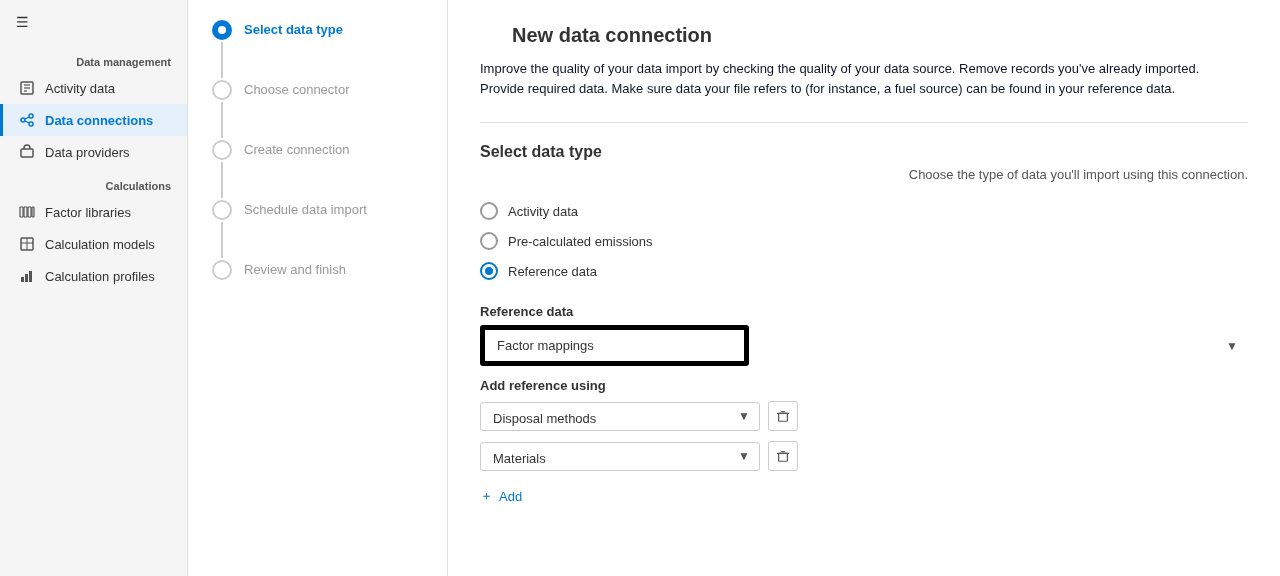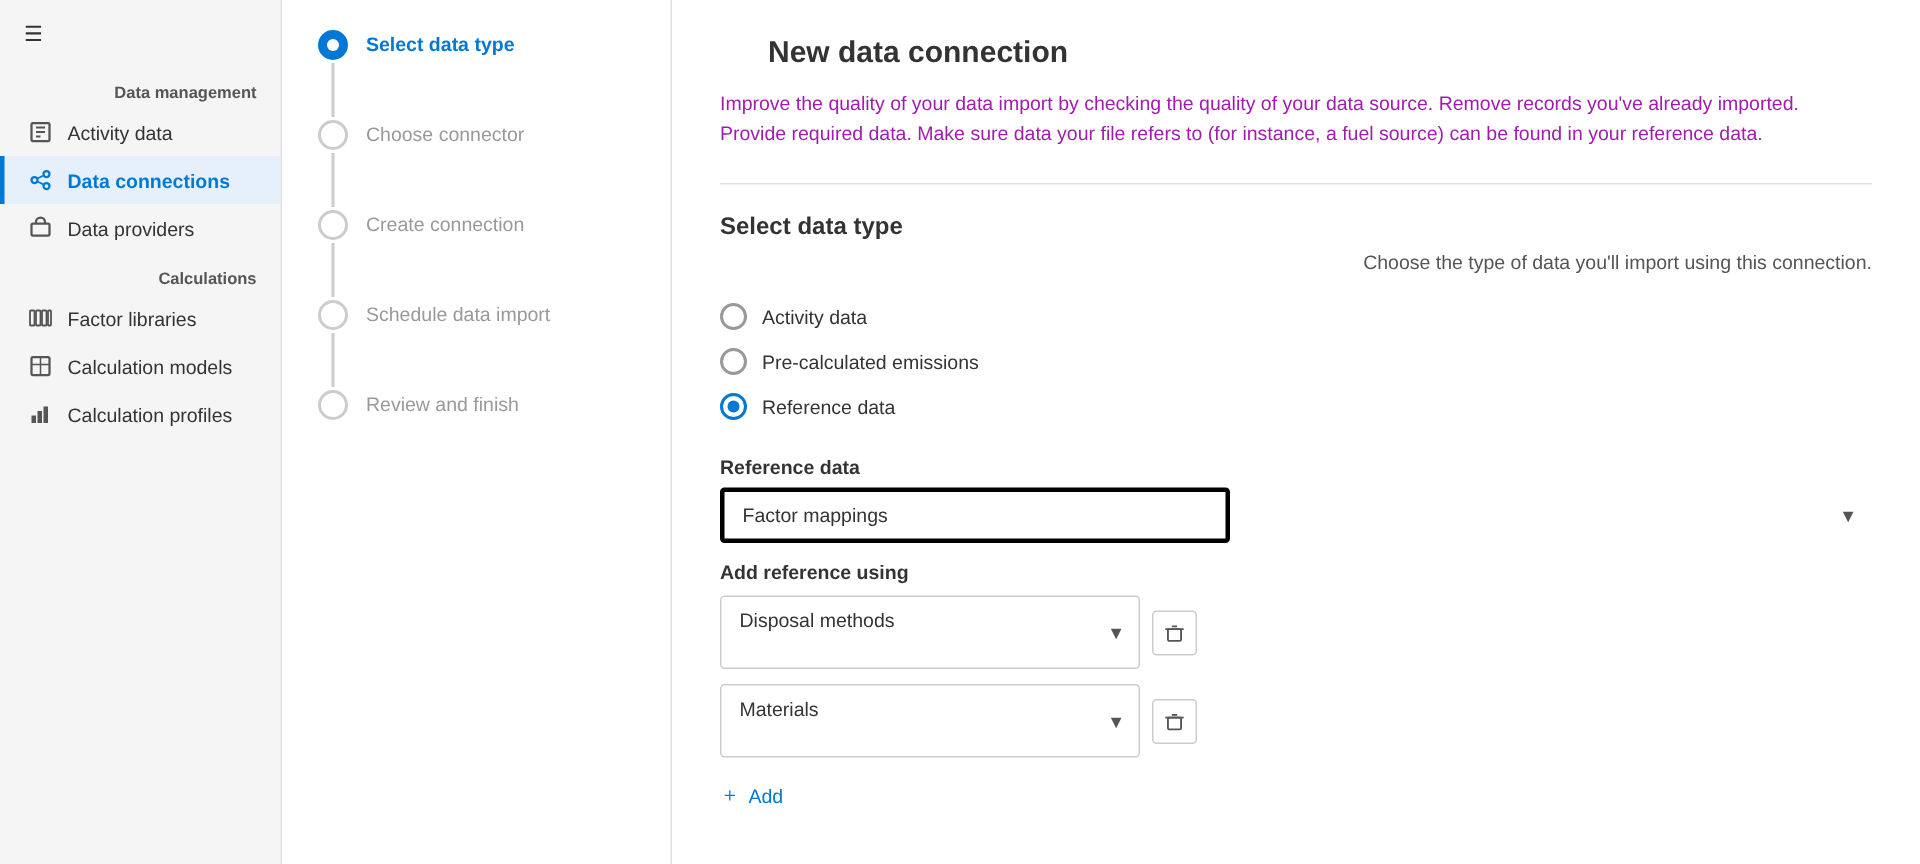--- a/index.html
+++ b/index.html
@@ -110,21 +110,21 @@
       background: #fff;
     }
     .page-title {
       font-size: 20px;
       font-weight: 600;
       color: #333;
       margin-bottom: 12px;
       margin-left: 32px;
     }
     .info-text {
-      color: #a21caf;
+      color: #0f172a;
       font-size: 13px;
       line-height: 1.5;
       margin-bottom: 24px;
       max-width: 740px;
     }
     .divider {
       border: none;
       border-top: 1px solid #e0e0e0;
       margin-bottom: 20px;
     }
@@ -181,23 +181,23 @@
       font-size: 13px;
       font-weight: 600;
       color: #333;
       margin-bottom: 6px;
     }
     .dropdown-wrapper {
       position: relative;
       margin-bottom: 12px;
     }
     .dropdown-select {
-      width: 340px;
+      width: 269px;
       padding: 8px 36px 8px 12px;
-      border: 3px solid #000000;
+      border: 5px solid #000000;
       border-radius: 3px;
       background: #fff;
       font-size: 13px;
       color: #333;
       appearance: none;
       cursor: pointer;
     }
     .dropdown-chevron {
       position: absolute;
       right: 10px;
@@ -214,21 +214,21 @@
       margin-bottom: 8px;
     }
     .ref-row {
       display: flex;
       align-items: center;
       gap: 8px;
       margin-bottom: 10px;
     }
     .ref-dropdown {
       width: 280px;
-      padding: 8px 36px 24px 12px;
+      padding: 8px 36px 4px 12px;
       border: 1px solid #ccc;
       border-radius: 3px;
       background: #fff;
       font-size: 13px;
       color: #333;
       appearance: none;
       cursor: pointer;
     }
     .ref-dropdown-wrapper {
       position: relative;

